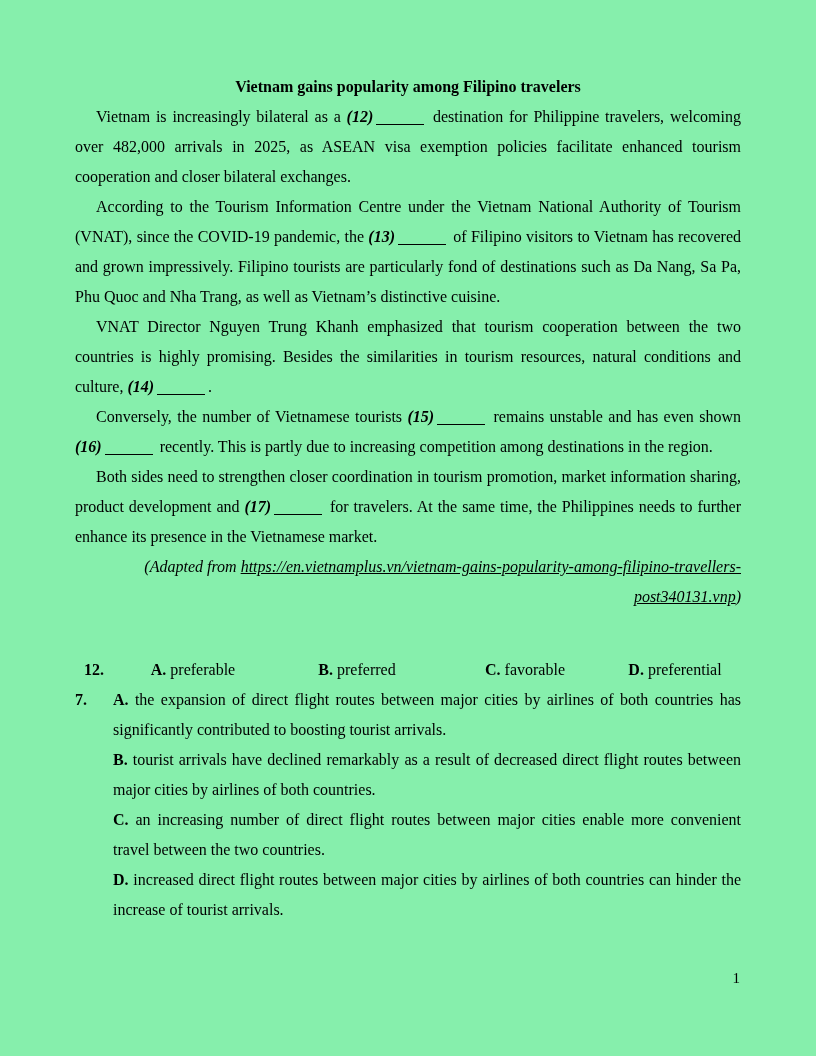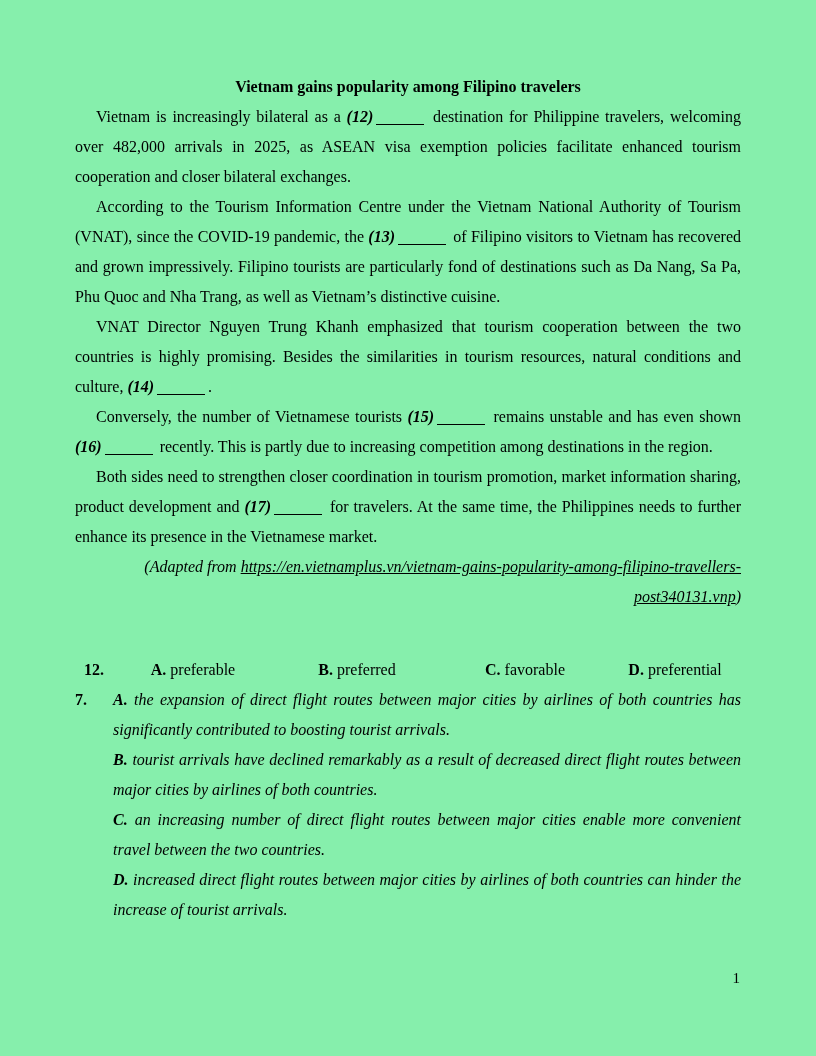--- a/index.html
+++ b/index.html
@@ -69,21 +69,20 @@
   .opt-a { width: 160px; }
   .opt-b { width: 168px; }
   .opt-c { width: 168px; margin-top: 43px; }
   .opt-d { flex: 1; }
   .opt b, .q14-opt b { font-weight: bold; }
   .q14 { display: flex; }
   .q14-opts { flex: 1; min-width: 0; }
   .q14-opt {
     margin: 0;
     text-align: justify;
-    font-style: italic;
   }
   .page-number {
     position: absolute;
     top: 963px;
     right: 76px;
     font-size: 15px;
     line-height: 30px;
   }
 </style>
 </head>

